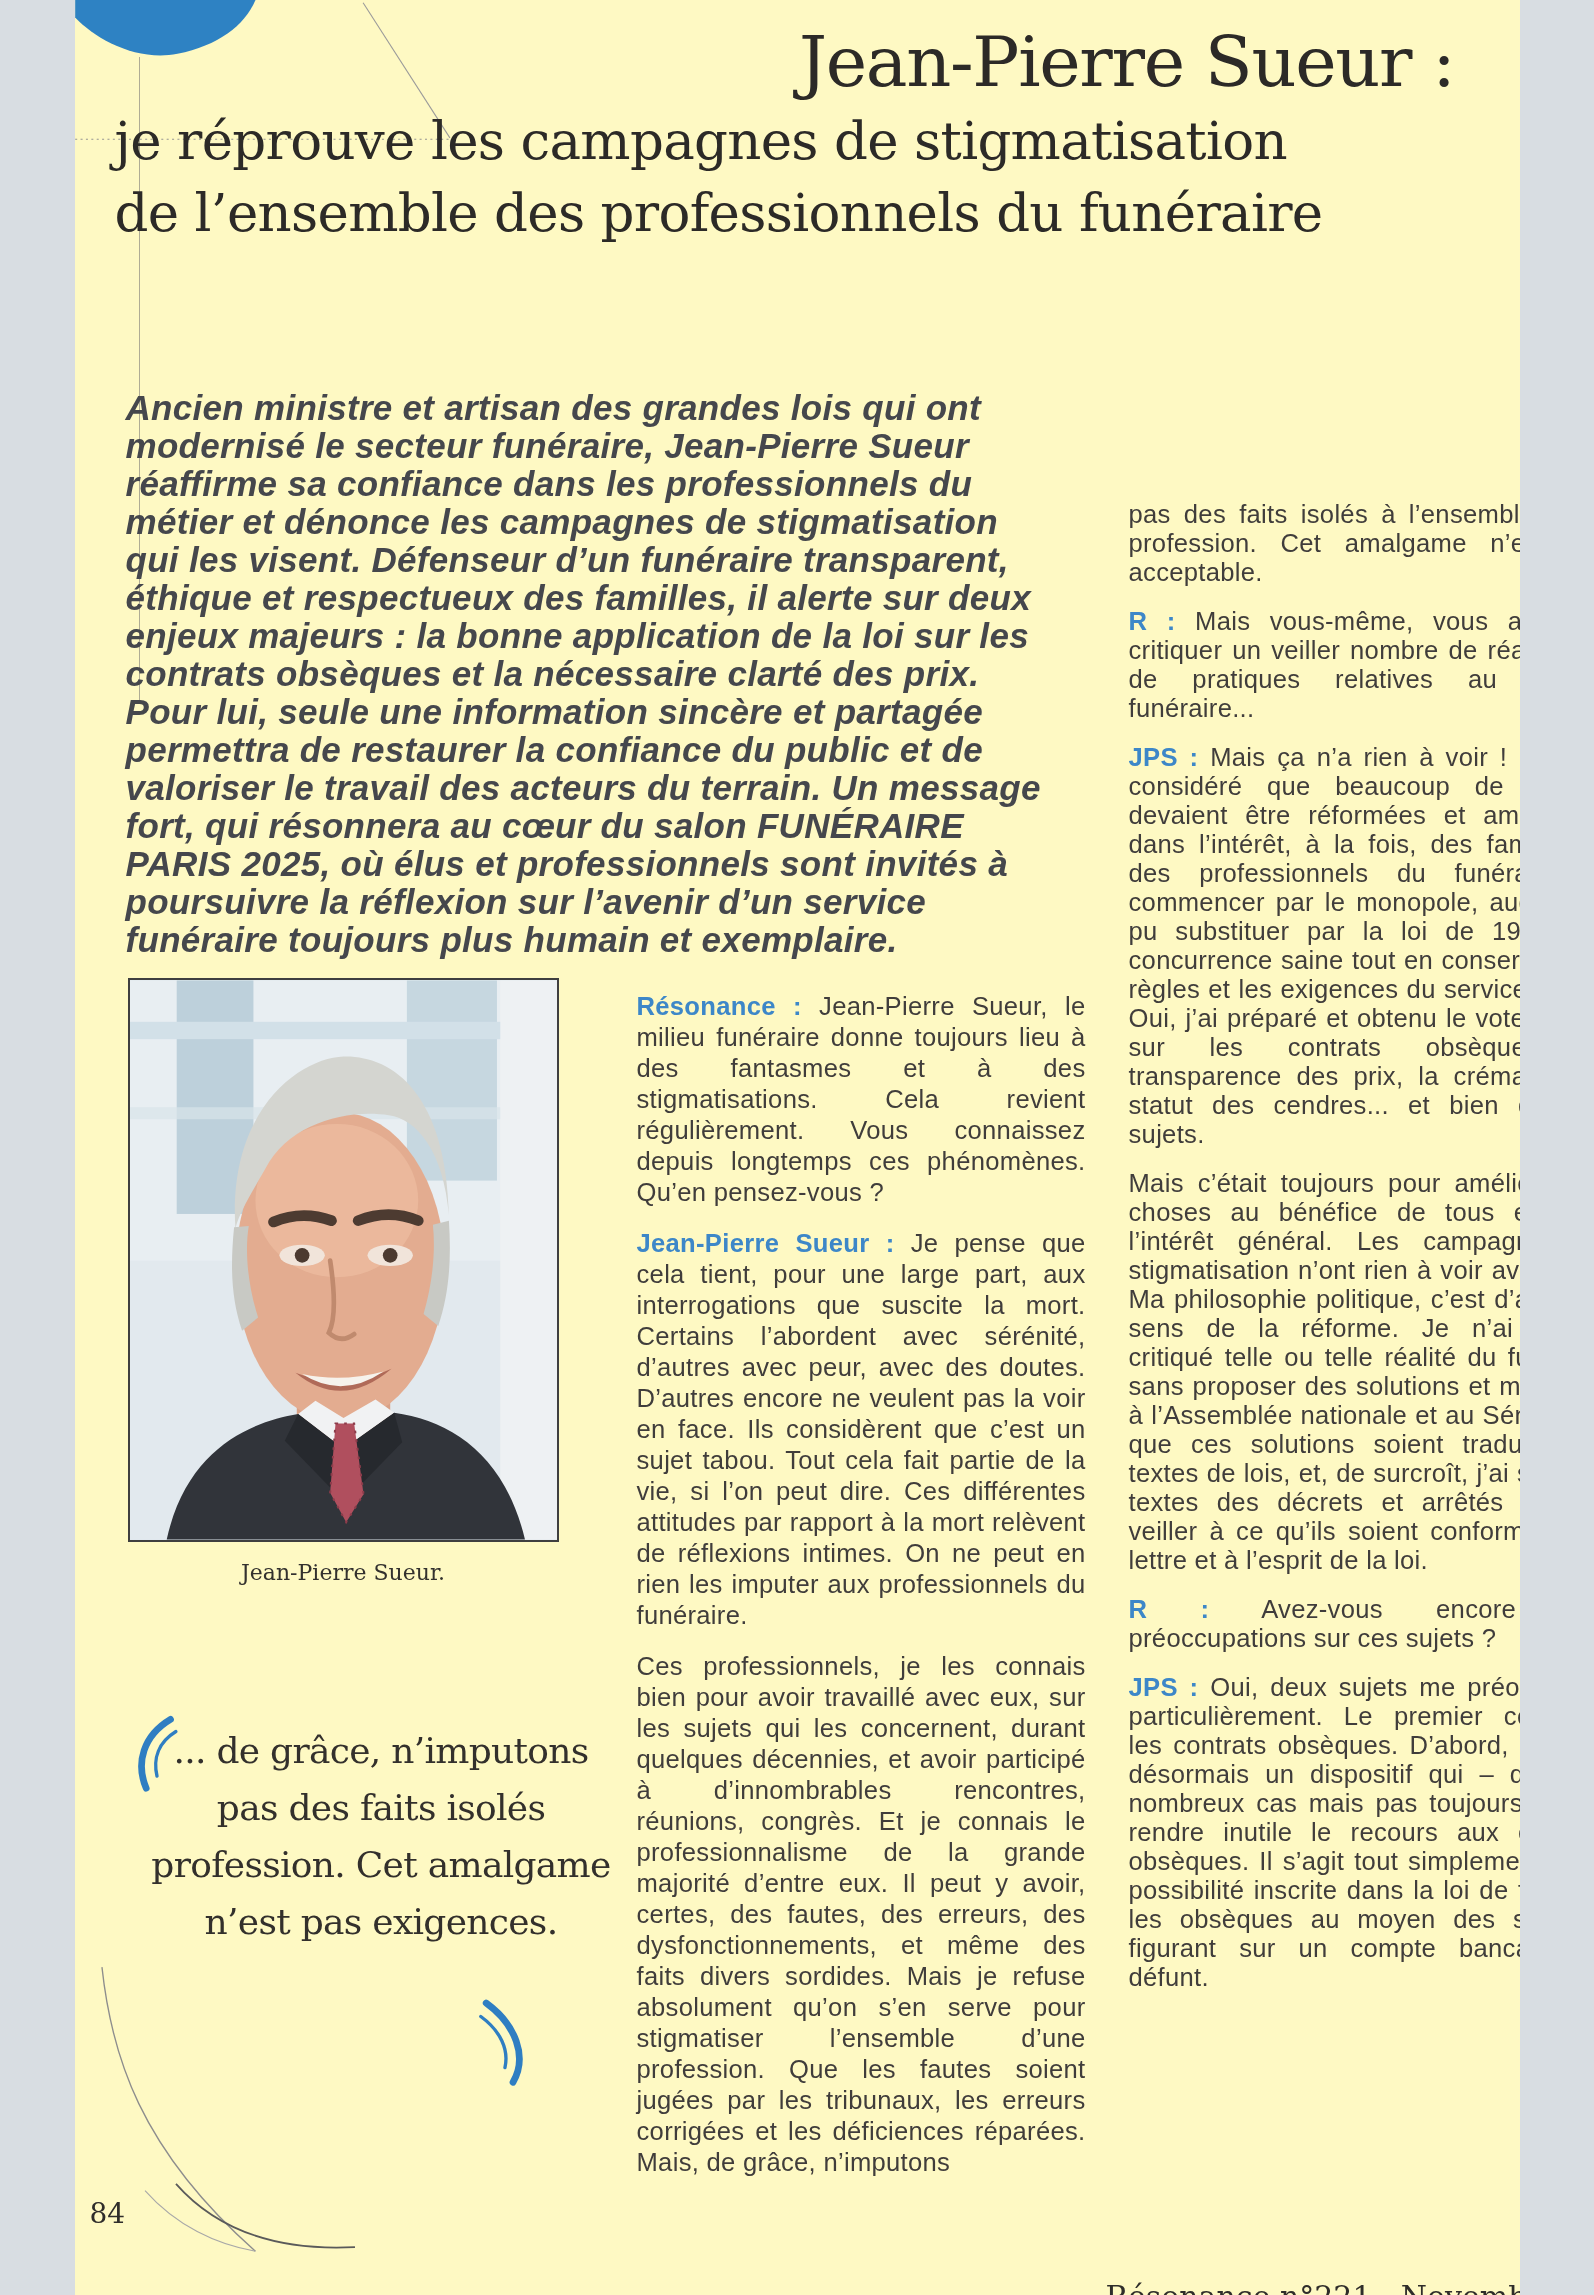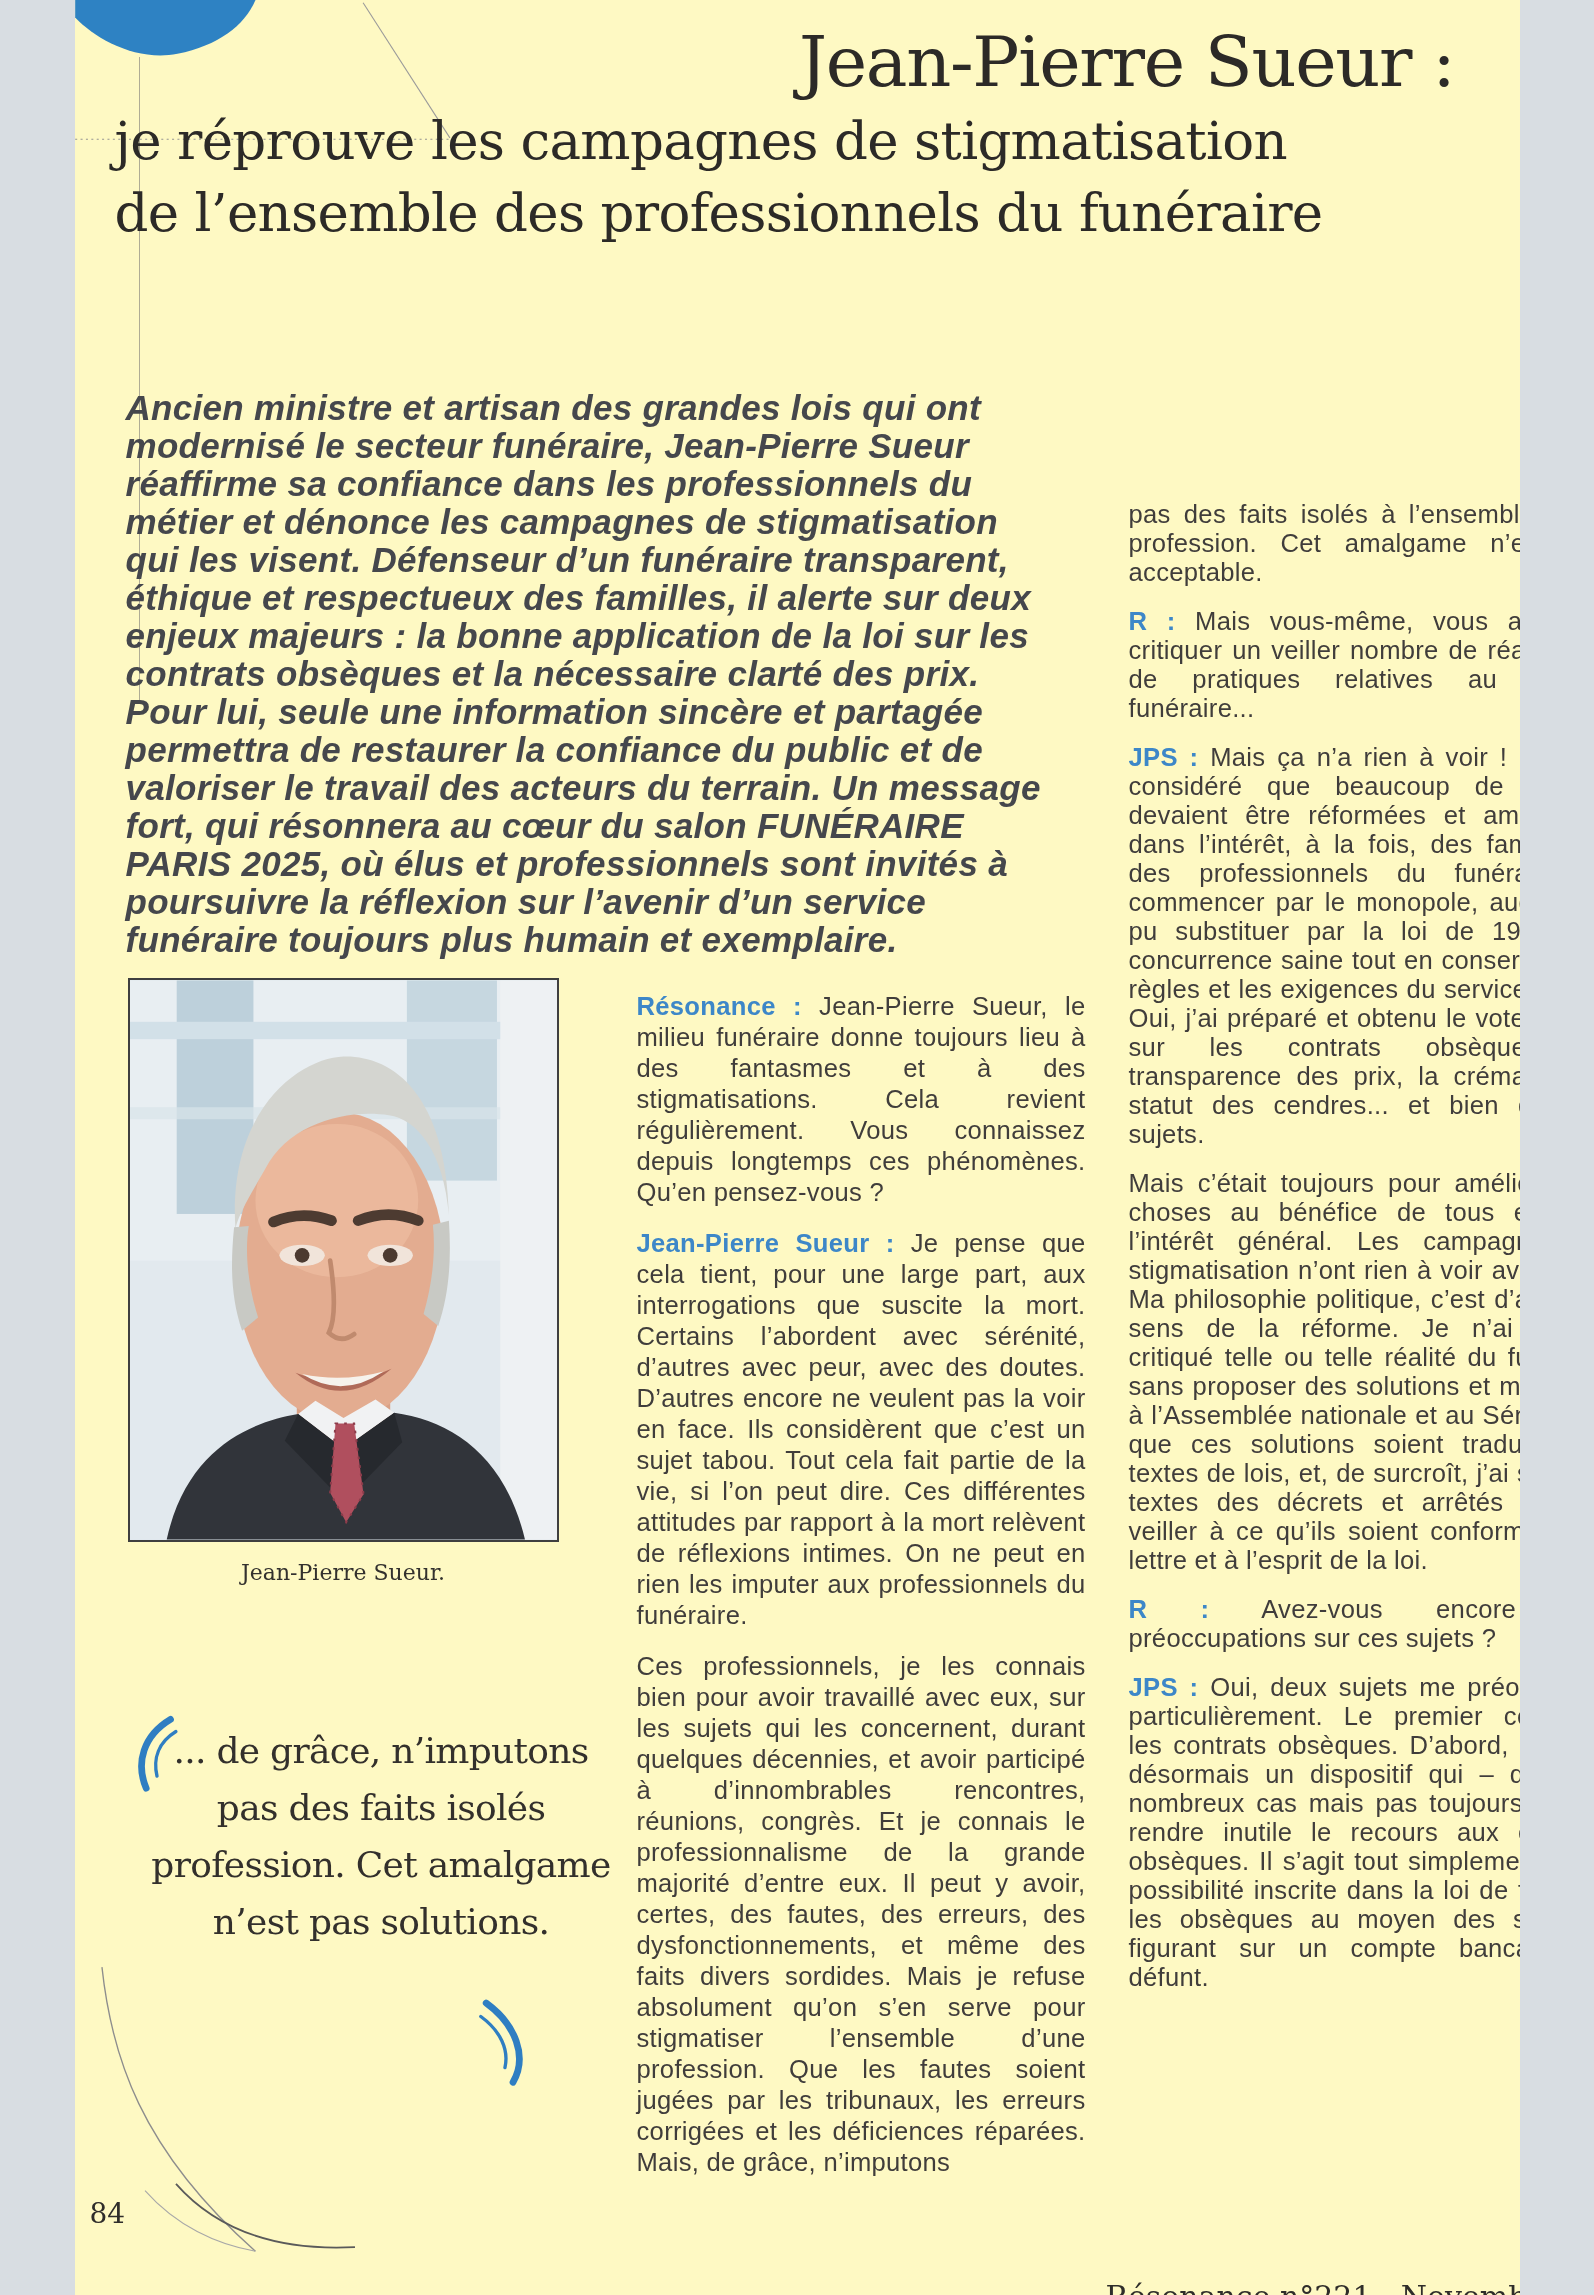--- a/index.html
+++ b/index.html
@@ -95,21 +95,21 @@
   <figcaption class="abs caption">Jean-Pierre Sueur.</figcaption>
 
   <svg class="abs" style="left:55px;top:1714px;" width="54" height="81" viewBox="0 0 80 120">
     <path d="M60,8 C20,32 8,72 24,110" stroke="#2f7ec2" stroke-width="10" fill="none" stroke-linecap="round"></path>
     <path d="M68,26 C42,42 34,66 40,92" stroke="#2f7ec2" stroke-width="5" fill="none" stroke-linecap="round"></path>
   </svg>
   <div class="abs pullquote">
     <div>... de grâce, n’imputons</div>
     <div>pas des faits isolés</div>
     <div>profession. Cet amalgame</div>
-    <div>n’est pas solutions.</div>
+    <div>n’est pas exigences.</div>
   </div>
   <svg class="abs" style="left:399px;top:1995px;" width="74" height="94" viewBox="0 0 110 140">
     <path d="M18,12 C62,44 80,92 58,130" stroke="#2f7ec2" stroke-width="10" fill="none" stroke-linecap="round"></path>
     <path d="M10,32 C40,54 52,82 46,108" stroke="#2f7ec2" stroke-width="5" fill="none" stroke-linecap="round"></path>
   </svg>
 
   <div class="col col-middle">
     <p>
       <span class="lbl">Résonance :</span>
       <span>Jean-Pierre Sueur, le milieu funéraire donne toujours lieu à des fantasmes et à des stigmatisations. Cela revient régulièrement. Vous connaissez depuis longtemps ces phénomènes. Qu’en pensez-vous ?</span>

